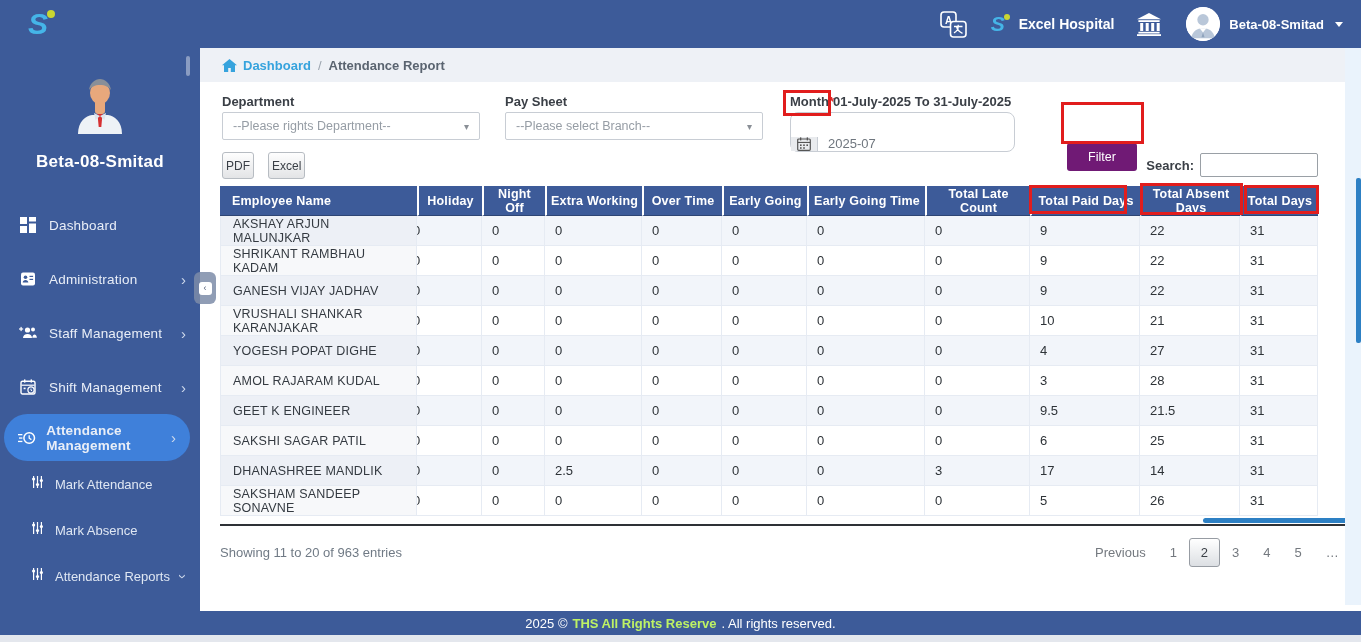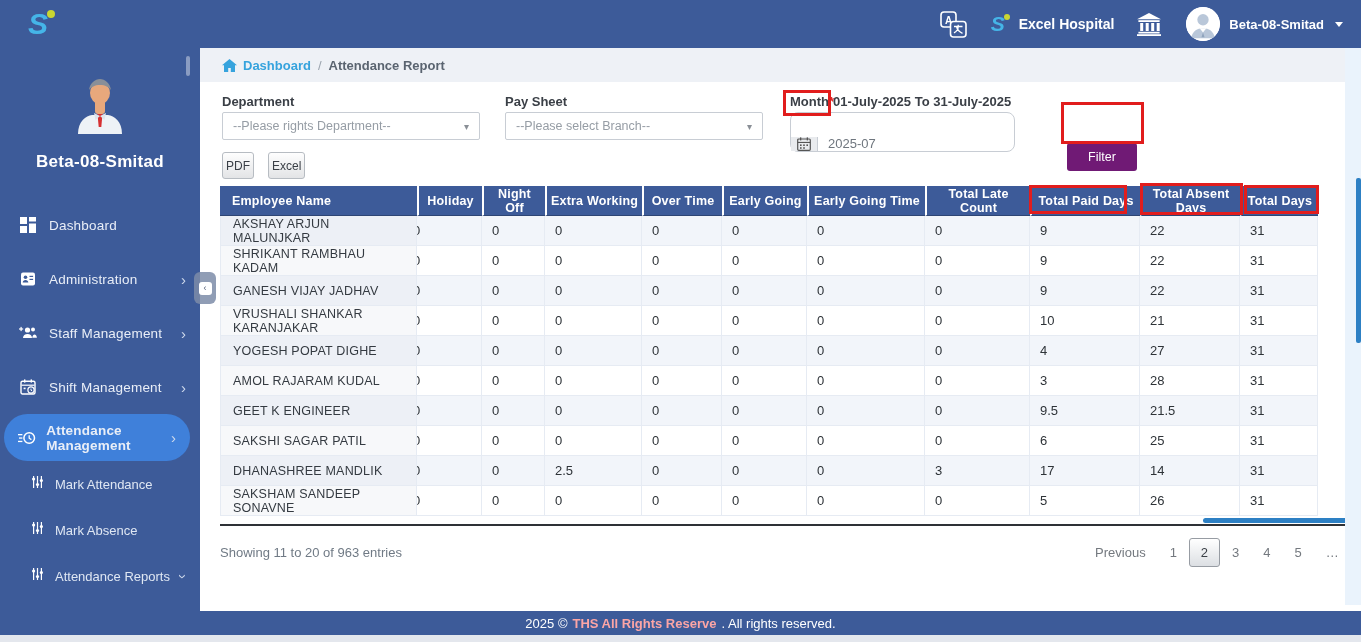--- a/index.html
+++ b/index.html
@@ -89,21 +89,21 @@
   .page-item.dots { cursor:default; }
 
   
   .anno { position:absolute; border:3px solid #e11d1d; z-index:50; pointer-events:none; }
 
   
   .v-track { position:absolute; left:1345px; top:48px; width:16px; height:557px; background:#eaf3fc; z-index:30; }
   .v-thumb { position:absolute; left:1356px; top:178px; width:5px; height:165px; background:#2d80c4; border-radius:2px; z-index:35; cursor:pointer; }
   .footer { position:absolute; left:0; top:611px; width:1361px; height:24px; background:#3d5b99; display:flex; align-items:center; justify-content:center; gap:5px; z-index:25; font-size:13px; }
   .footer .f-prefix, .footer .f-suffix { color:#ffffff; }
-  .footer .f-link { color:#fca5a5; font-weight:bold; cursor:pointer; }
+  .footer .f-link { color:#bef264; font-weight:bold; cursor:pointer; }
   .bottom-strip { position:absolute; left:0; top:635px; width:1361px; height:7px; background:#e4e7ed; z-index:25; }
 </style>
 </head>
 <body>
 
 <div class="screen">
 
   <div class="topbar">
     <div class="brand">
       <span class="s-logo">S</span>
@@ -338,20 +338,24 @@
           </svg>
         </span>
         <input class="month-input" value="2025-07" style="">
       </div>
       <button class="filter-btn">Filter</button>
     </div>
 
     <div class="toolbar">
       <button class="exp-btn" style="left:22px;">PDF</button>
       <button class="exp-btn" style="left:68px;">Excel</button>
+      <div class="search-wrap">
+        <span class="search-label">Search:</span>
+        <input class="search-input" style="">
+      </div>
     </div>
 
     <div class="table-zone">
       <table>
         <colgroup>
           <col class="c0">
             <col class="c1">
             <col class="c2">
             <col class="c3">
             <col class="c4">

